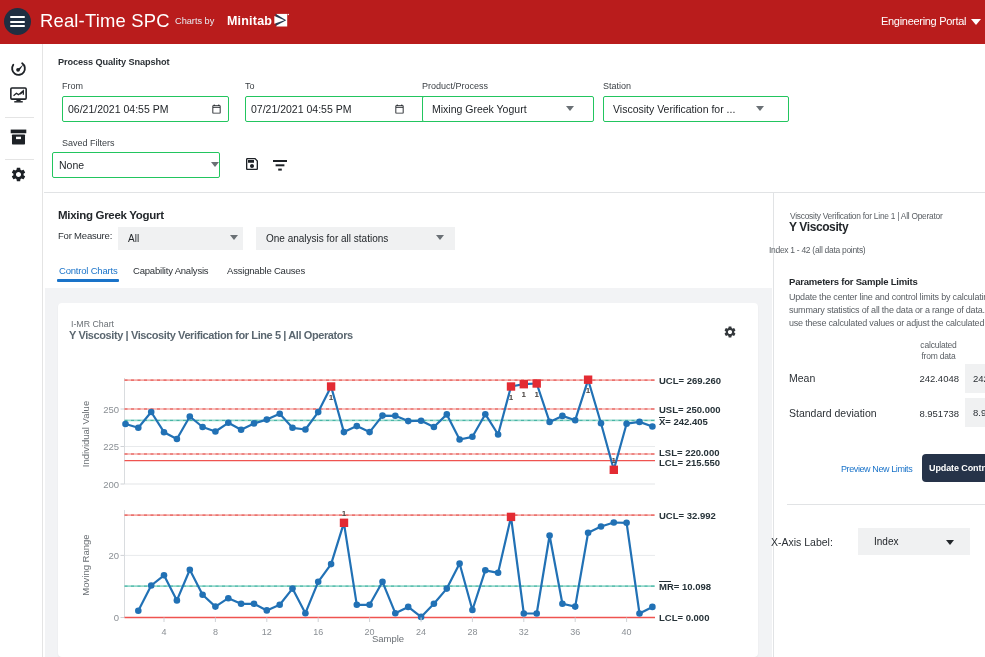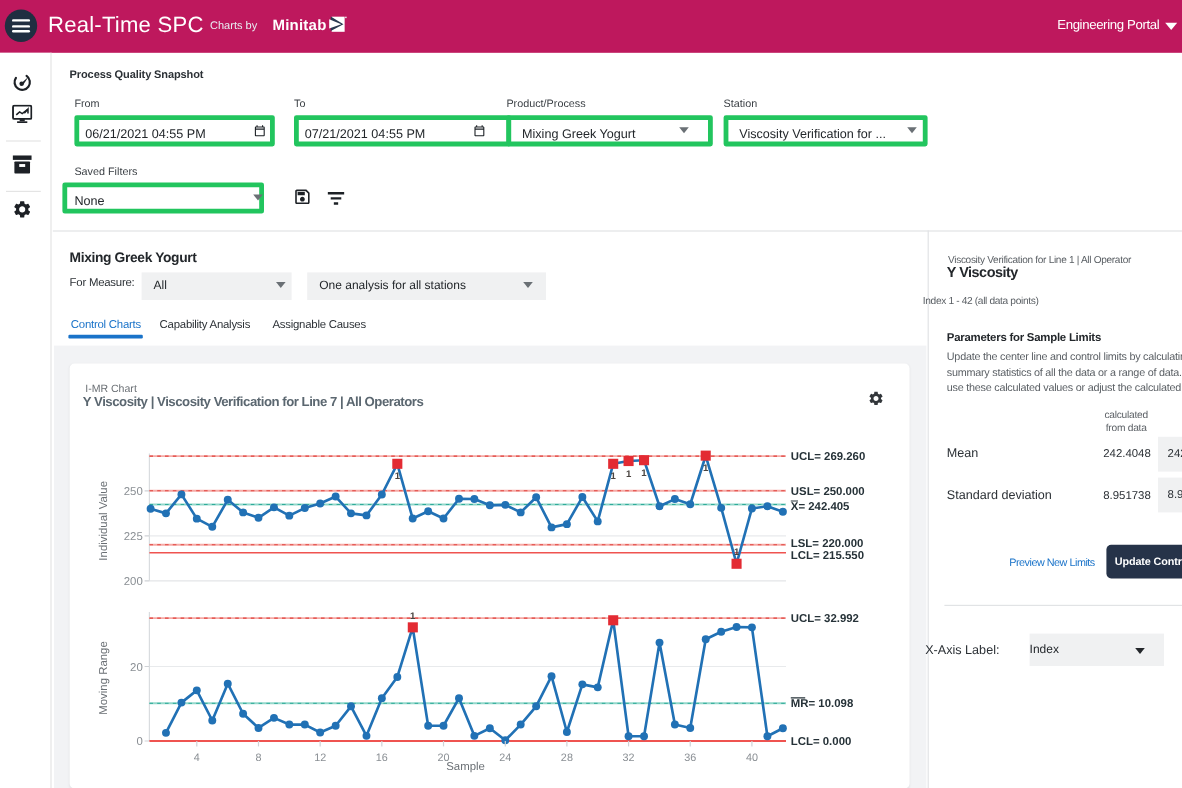--- a/index.html
+++ b/index.html
@@ -1,28 +1,28 @@
 <!DOCTYPE html>
 <html><head>
 <meta charset="utf-8">
 <style>
 *{margin:0;padding:0;box-sizing:border-box}
 html,body{width:985px;height:657px;overflow:hidden;background:#fff;font-family:"Liberation Sans",sans-serif;position:relative}
 .abs{position:absolute}
-.header{position:absolute;left:0;top:0;width:985px;height:44px;background:#be185d}
+.header{position:absolute;left:0;top:0;width:985px;height:44px;background:#b91c1c}
 .hcirc{position:absolute;left:4px;top:8px;width:27px;height:27px;border-radius:50%;background:#202e41}
 .hline{position:absolute;left:10px;width:15px;height:2px;background:#fff;border-radius:1px}
 .htitle{position:absolute;left:40px;top:10px;font-size:18.4px;color:#fff;font-weight:400;letter-spacing:.2px}
 .hpow{position:absolute;left:175px;top:15.5px;font-size:9.2px;color:#e8ecf2}
 .hmini{position:absolute;left:227px;top:14px;font-size:12.5px;font-weight:bold;color:#fff;letter-spacing:.2px}
 .hport{position:absolute;left:881px;top:15px;font-size:11px;letter-spacing:-.3px;color:#fff}
 .sidebar{position:absolute;left:0;top:44px;width:43px;height:613px;background:#fff;border-right:1px solid #e4e4e4}
 .sdiv{position:absolute;left:5px;width:29px;height:1px;background:#e4e4e4}
 .lbl{position:absolute;font-size:9px;color:#3a3f44}
-.inp{position:absolute;height:26px;border:4px solid #22c55e;border-radius:2px;background:#fff;font-size:10.5px;color:#23272b;line-height:24px;padding-left:5px}
+.inp{position:absolute;height:26px;border:1px solid #22c55e;border-radius:2px;background:#fff;font-size:10.5px;color:#23272b;line-height:24px;padding-left:5px}
 .chev{position:absolute;width:0;height:0;border-left:4.5px solid transparent;border-right:4.5px solid transparent;border-top:5px solid #6a7075}
 .hdiv{position:absolute;background:#e1e3e5;height:1px}
 .vdiv{position:absolute;background:#e1e3e5;width:1px}
 .gsel{position:absolute;height:23px;background:#f0f1f2;font-size:10px;color:#23272b;line-height:23px;padding-left:10px}
 .tab{position:absolute;font-size:9.5px;letter-spacing:-.2px;color:#2c3136}
 .tabactive{color:#1a73c9}
 .tabline{position:absolute;background:#1a73c9;height:2.5px;border-radius:1px}
 .gray{position:absolute;left:45px;top:288px;width:727px;height:369px;background:#f2f3f5}
 .card{position:absolute;left:58px;top:303px;width:700px;height:354px;background:#fff;border-radius:4px;box-shadow:0 1px 2px rgba(0,0,0,.06)}
 .rp{position:absolute;font-size:9px;letter-spacing:-.2px;color:#5a5f64}
@@ -73,21 +73,21 @@
 </div>
 <div class="abs" style="left:58px;top:57px;font-size:9.2px;letter-spacing:-.1px;font-weight:bold;color:#2c3136">Process Quality Snapshot</div>
 <div class="lbl" style="left:62px;top:81px">From</div>
 <div class="inp" style="left:62px;top:96px;width:167px">06/21/2021 04:55 PM</div>
 <div class="lbl" style="left:245px;top:81px">To</div>
 <div class="inp" style="left:245px;top:96px;width:181px">07/21/2021 04:55 PM</div>
 <div class="lbl" style="left:422px;top:81px">Product/Process</div>
 <div class="inp" style="left:422px;top:96px;width:172px;padding-left:9px">Mixing Greek Yogurt</div>
 <div class="chev" style="left:566px;top:106px"></div>
 <div class="lbl" style="left:603px;top:81px">Station</div>
-<div class="inp" style="left:603px;top:96px;width:170px;padding-left:9px">Viscosity Verification for ...</div>
+<div class="inp" style="left:603px;top:96px;width:186px;padding-left:9px">Viscosity Verification for ...</div>
 <div class="chev" style="left:756px;top:106px"></div>
 <div class="lbl" style="left:62px;top:138px">Saved Filters</div>
 <div class="inp" style="left:52px;top:152px;width:168px;padding-left:6px">None</div>
 <div class="chev" style="left:211px;top:162px"></div>
 <svg class="abs" style="left:211px;top:103px" width="11" height="12" viewBox="0 0 24 24">
     <path fill="#1d2126" d="M19 4h-1V2h-2v2H8V2H6v2H5c-1.1 0-2 .9-2 2v14c0 1.1.9 2 2 2h14c1.1 0 2-.9 2-2V6c0-1.1-.9-2-2-2zm0 16H5V10h14v10zM5 8V6h14v2H5z"></path>
   </svg>
 <svg class="abs" style="left:394px;top:103px" width="11" height="12" viewBox="0 0 24 24">
     <path fill="#1d2126" d="M19 4h-1V2h-2v2H8V2H6v2H5c-1.1 0-2 .9-2 2v14c0 1.1.9 2 2 2h14c1.1 0 2-.9 2-2V6c0-1.1-.9-2-2-2zm0 16H5V10h14v10zM5 8V6h14v2H5z"></path>
   </svg>
@@ -107,21 +107,21 @@
 <div class="chev" style="left:229.5px;top:235px"></div>
 <div class="gsel" style="left:256px;top:227px;width:199px">One analysis for all stations</div>
 <div class="chev" style="left:436px;top:235px"></div>
 <div class="tab tabactive" style="left:59px;top:264.5px">Control Charts</div>
 <div class="tabline" style="left:57px;top:279px;width:62px"></div>
 <div class="tab" style="left:133px;top:264.5px">Capability Analysis</div>
 <div class="tab" style="left:227px;top:264.5px">Assignable Causes</div>
 <div class="gray"></div>
 <div class="card">
   <div class="abs" style="left:13px;top:16px;font-size:8.8px;color:#6a6f74">I-MR Chart</div>
-  <div class="abs" style="left:11px;top:26px;font-size:11px;letter-spacing:-.4px;font-weight:bold;color:#5b6770">Y Viscosity | Viscosity Verification for Line 7 | All Operators</div>
+  <div class="abs" style="left:11px;top:26px;font-size:11px;letter-spacing:-.4px;font-weight:bold;color:#5b6770">Y Viscosity | Viscosity Verification for Line 5 | All Operators</div>
   <svg class="abs" style="left:665px;top:22px" width="14" height="14" viewBox="0 0 24 24">
       <path fill="#33373b" d="M19.14 12.94c.04-.3.06-.61.06-.94 0-.32-.02-.64-.07-.94l2.03-1.58c.18-.14.23-.41.12-.61l-1.92-3.32c-.12-.22-.37-.29-.59-.22l-2.39.96c-.5-.38-1.03-.7-1.62-.94l-.36-2.54c-.04-.24-.24-.41-.48-.41h-3.84c-.24 0-.43.17-.47.41l-.36 2.54c-.59.24-1.13.57-1.62.94l-2.39-.96c-.22-.08-.47 0-.59.22L2.74 8.87c-.12.21-.08.47.12.61l2.03 1.58c-.05.3-.09.63-.09.94s.02.64.07.94l-2.03 1.58c-.18.14-.23.41-.12.61l1.92 3.32c.12.22.37.29.59.22l2.39-.96c.5.38 1.03.7 1.62.94l.36 2.54c.05.24.24.41.48.41h3.84c.24 0 .44-.17.47-.41l.36-2.54c.59-.24 1.13-.56 1.62-.94l2.39.96c.22.08.47 0 .59-.22l1.92-3.32c.12-.22.07-.47-.12-.61l-2.01-1.58zM12 15.6c-1.98 0-3.6-1.62-3.6-3.6s1.62-3.6 3.6-3.6 3.6 1.62 3.6 3.6-1.62 3.6-3.6 3.6z"></path>
     </svg>
   <div class="abs" style="left:0px;top:0px" id="chartholder"><svg id="chartsvg" width="700" height="354" viewBox="0 0 700 354">
 <style>
  .tk{font:9px "Liberation Sans",sans-serif;fill:#8a8f94}
  .yl{font:9.5px "Liberation Sans",sans-serif;fill:#8a8f94}
  .at{font:9.5px "Liberation Sans",sans-serif;fill:#6a6f74}
  .rl{font:bold 9.5px "Liberation Sans",sans-serif;fill:#263238}
  .one{font:bold 8px "Liberation Sans",sans-serif;fill:#4a4440;text-anchor:middle}
@@ -299,14 +299,14 @@
 <div class="abs" style="left:789px;top:372px;font-size:10.5px;color:#2c3136">Mean</div>
 <div class="abs" style="left:899px;top:373px;font-size:9.5px;color:#2c3136;width:60px;text-align:right">242.4048</div>
 <div class="abs" style="left:965px;top:364px;width:60px;height:29px;background:#f0f1f2;font-size:9.5px;color:#2c3136;line-height:29px;padding-left:8px">242.4048</div>
 <div class="abs" style="left:789px;top:407px;font-size:10.5px;color:#2c3136">Standard deviation</div>
 <div class="abs" style="left:899px;top:408px;font-size:9.5px;color:#2c3136;width:60px;text-align:right">8.951738</div>
 <div class="abs" style="left:965px;top:398px;width:60px;height:29px;background:#f0f1f2;font-size:9.5px;color:#2c3136;line-height:29px;padding-left:8px">8.951738</div>
 <div class="abs" style="left:841px;top:464px;font-size:9px;letter-spacing:-.4px;color:#1a73c9">Preview New Limits</div>
 <div class="btn" style="left:922px;top:454px;width:120px;height:28px">Update Control Limits</div>
 <div class="hdiv" style="left:787px;top:504px;width:198px"></div>
 <div class="abs" style="left:771px;top:536px;font-size:10.5px;color:#2c3136">X-Axis Label:</div>
-<div class="gsel" style="left:858px;top:528px;width:112px;height:27px;line-height:27px;font-size:10px;padding-left:0">Index</div>
+<div class="gsel" style="left:858px;top:528px;width:112px;height:27px;line-height:27px;font-size:10px;padding-left:16px">Index</div>
 <div class="chev" style="left:946px;top:540px;border-top-color:#23272b"></div>
 
 </body></html>

